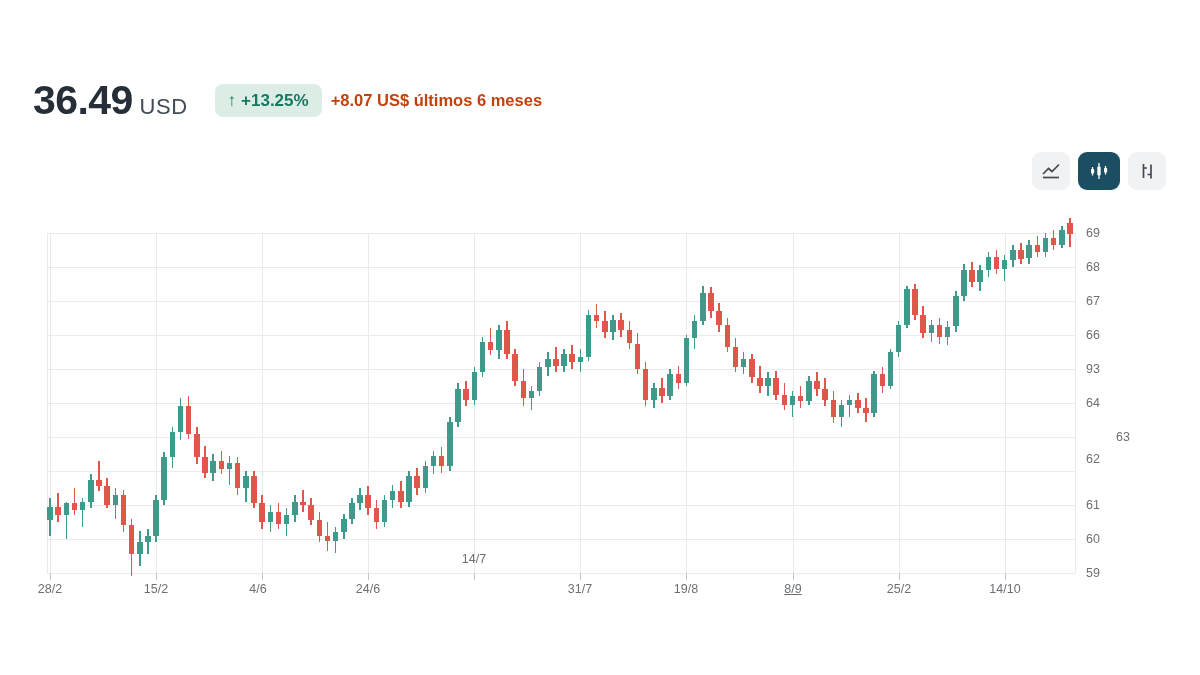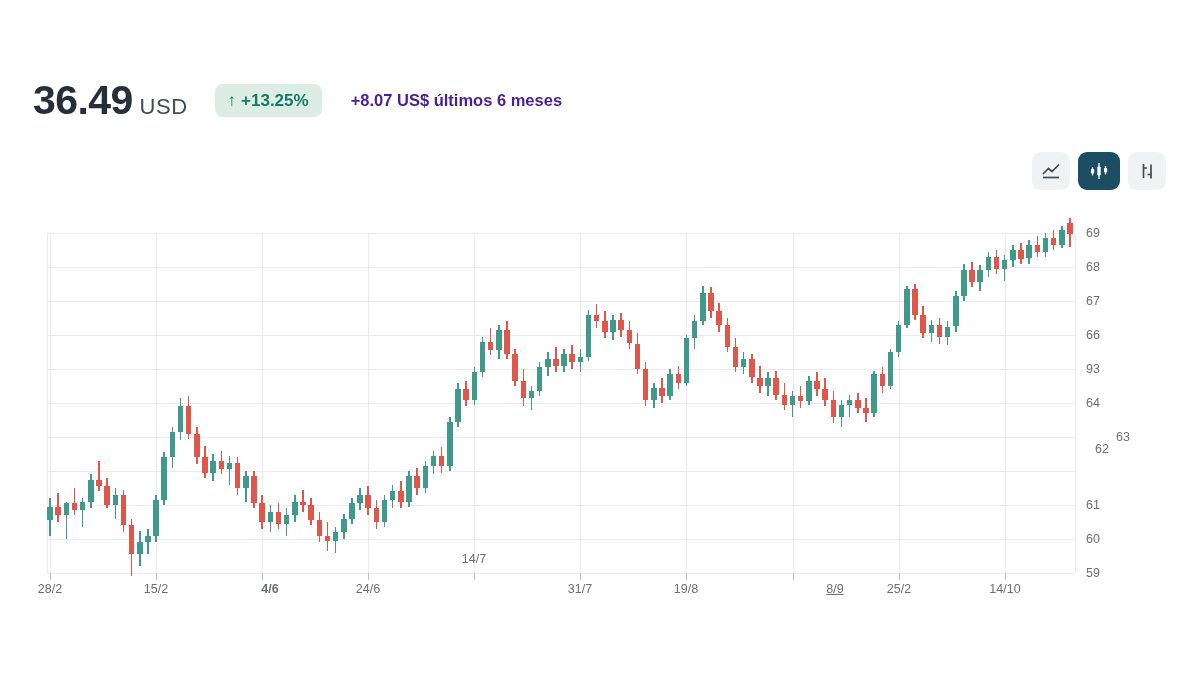--- a/index.html
+++ b/index.html
@@ -6,21 +6,21 @@
   .page{position:relative;width:1200px;height:675px;background:#ffffff;
         font-family:"Liberation Sans",sans-serif;overflow:hidden;}
 
   
   .price-row{position:absolute;left:33px;top:80px;display:flex;align-items:center;}
   .price-group{display:flex;align-items:baseline;}
   .price{font-size:41px;font-weight:600;color:#262f38;letter-spacing:-0.6px;line-height:1;}
   .currency{font-size:22px;font-weight:500;color:#414b56;margin-left:7px;letter-spacing:0.5px;}
   .badge{margin-left:27px;background:#dcede6;color:#147a63;font-size:17px;font-weight:600;
          padding:8px 13px;border-radius:8px;display:flex;align-items:center;gap:5px;line-height:1;}
-  .summary{margin-left:29px;color:#4c1d95;font-size:16.5px;font-weight:600;}
+  .summary{margin-left:9px;color:#c2410c;font-size:16.5px;font-weight:600;}
 
   
   .tabs{position:absolute;left:32px;top:150px;display:flex;gap:11px;}
   .tab{height:39px;display:flex;align-items:center;padding:0 17px;background:#f0f2f4;
        border-radius:8px;font-size:15.5px;color:#3c4043;cursor:pointer;white-space:nowrap;}
   .tab.active{background:#1c4f69;color:#ffffff;font-weight:600;}
 
   
   .icon-btns{position:absolute;left:1032px;top:152px;display:flex;gap:8px;align-items:center;}
   .icon-btn{width:38px;height:38px;background:#f0f2f4;border-radius:9px;display:flex;
@@ -84,21 +84,21 @@
   </div>
 
   <div id="chart-layer">
       <div class="gridline-h" style="left: 47px; top: 573px; width: 1028px; height: 1px; background: rgb(233, 235, 238);"></div>
       <div class="y-label" style="left: 1086px; top: 573px;">59</div>
       <div class="gridline-h" style="left: 47px; top: 539px; width: 1028px; height: 1px; background: rgb(233, 235, 238);"></div>
       <div class="y-label" style="left: 1086px; top: 539px;">60</div>
       <div class="gridline-h" style="left: 47px; top: 505px; width: 1028px; height: 1px; background: rgb(233, 235, 238);"></div>
       <div class="y-label" style="left: 1086px; top: 505px;">61</div>
       <div class="gridline-h" style="left: 47px; top: 471px; width: 1028px; height: 1px; background: rgb(233, 235, 238);"></div>
-      <div class="y-label" style="left: 1086px; top: 449px; margin-left: 9px;">62</div>
+      <div class="y-label" style="left: 1086px; top: 459px;">62</div>
       <div class="gridline-h" style="left: 47px; top: 437px; width: 1028px; height: 1px; background: rgb(233, 235, 238);"></div>
       <div class="y-label" style="left: 1116px; top: 437px;">63</div>
       <div class="gridline-h" style="left: 47px; top: 403px; width: 1028px; height: 1px; background: rgb(233, 235, 238);"></div>
       <div class="y-label" style="left: 1086px; top: 403px;">64</div>
       <div class="gridline-h" style="left: 47px; top: 369px; width: 1028px; height: 1px; background: rgb(233, 235, 238);"></div>
       <div class="y-label" style="left: 1086px; top: 369px;">93</div>
       <div class="gridline-h" style="left: 47px; top: 335px; width: 1028px; height: 1px; background: rgb(233, 235, 238);"></div>
       <div class="y-label" style="left: 1086px; top: 335px;">66</div>
       <div class="gridline-h" style="left: 47px; top: 301px; width: 1028px; height: 1px; background: rgb(233, 235, 238);"></div>
       <div class="y-label" style="left: 1086px; top: 301px;">67</div>
@@ -107,36 +107,36 @@
       <div class="gridline-h" style="left: 47px; top: 233px; width: 1028px; height: 1px; background: rgb(233, 235, 238);"></div>
       <div class="y-label" style="left: 1086px; top: 233px;">69</div>
       <div class="gridline-v" style="left: 50px; top: 233px; width: 1px; height: 340px; background: rgb(233, 235, 238);"></div>
       <div class="axis-tick" style="left: 50px; top: 573px; width: 1px; height: 7px; background: rgb(194, 198, 202);"></div>
       <div class="x-label" style="left: 28px; top: 582px;">28/2</div>
       <div class="gridline-v" style="left: 156px; top: 233px; width: 1px; height: 340px; background: rgb(233, 235, 238);"></div>
       <div class="axis-tick" style="left: 156px; top: 573px; width: 1px; height: 7px; background: rgb(194, 198, 202);"></div>
       <div class="x-label" style="left: 134px; top: 582px;">15/2</div>
       <div class="gridline-v" style="left: 262px; top: 233px; width: 1px; height: 340px; background: rgb(233, 235, 238);"></div>
       <div class="axis-tick" style="left: 262px; top: 573px; width: 1px; height: 7px; background: rgb(194, 198, 202);"></div>
-      <div class="x-label" style="left: 248px; top: 582px; font-weight: bold;">4/6</div>
+      <div class="x-label" style="left: 236px; top: 582px;">4/6</div>
       <div class="gridline-v" style="left: 368px; top: 233px; width: 1px; height: 340px; background: rgb(233, 235, 238);"></div>
       <div class="axis-tick" style="left: 368px; top: 573px; width: 1px; height: 7px; background: rgb(194, 198, 202);"></div>
       <div class="x-label" style="left: 346px; top: 582px;">24/6</div>
       <div class="gridline-v" style="left: 474px; top: 233px; width: 1px; height: 340px; background: rgb(233, 235, 238);"></div>
       <div class="axis-tick" style="left: 474px; top: 573px; width: 1px; height: 7px; background: rgb(194, 198, 202);"></div>
       <div class="x-label" style="left: 452px; top: 552px;">14/7</div>
       <div class="gridline-v" style="left: 580px; top: 233px; width: 1px; height: 340px; background: rgb(233, 235, 238);"></div>
       <div class="axis-tick" style="left: 580px; top: 573px; width: 1px; height: 7px; background: rgb(194, 198, 202);"></div>
       <div class="x-label" style="left: 558px; top: 582px;">31/7</div>
       <div class="gridline-v" style="left: 686px; top: 233px; width: 1px; height: 340px; background: rgb(233, 235, 238);"></div>
       <div class="axis-tick" style="left: 686px; top: 573px; width: 1px; height: 7px; background: rgb(194, 198, 202);"></div>
       <div class="x-label" style="left: 664px; top: 582px;">19/8</div>
       <div class="gridline-v" style="left: 793px; top: 233px; width: 1px; height: 340px; background: rgb(233, 235, 238);"></div>
       <div class="axis-tick" style="left: 793px; top: 573px; width: 1px; height: 7px; background: rgb(194, 198, 202);"></div>
-      <div class="x-label" style="left: 813px; top: 582px; text-decoration: underline;">8/9</div>
+      <div class="x-label" style="left: 771px; top: 582px; text-decoration: underline;">8/9</div>
       <div class="gridline-v" style="left: 899px; top: 233px; width: 1px; height: 340px; background: rgb(233, 235, 238);"></div>
       <div class="axis-tick" style="left: 899px; top: 573px; width: 1px; height: 7px; background: rgb(194, 198, 202);"></div>
       <div class="x-label" style="left: 877px; top: 582px;">25/2</div>
       <div class="gridline-v" style="left: 1005px; top: 233px; width: 1px; height: 340px; background: rgb(233, 235, 238);"></div>
       <div class="axis-tick" style="left: 1005px; top: 573px; width: 1px; height: 7px; background: rgb(194, 198, 202);"></div>
       <div class="x-label" style="left: 983px; top: 582px;">14/10</div>
       <div class="gridline-v" style="left: 47px; top: 233px; width: 1px; height: 340px; background: rgb(233, 235, 238);"></div>
       <div class="gridline-v" style="left: 1075px; top: 233px; width: 1px; height: 340px; background: rgb(233, 235, 238);"></div>
       <div class="candle-wick" style="left: 49.25px; top: 498.2px; width: 1.5px; height: 37.4px; background: rgb(63, 154, 139);"></div>
       <div class="candle-body" style="left: 47.25px; top: 506.7px; width: 5.5px; height: 13.6px; background: rgb(63, 154, 139);"></div>

